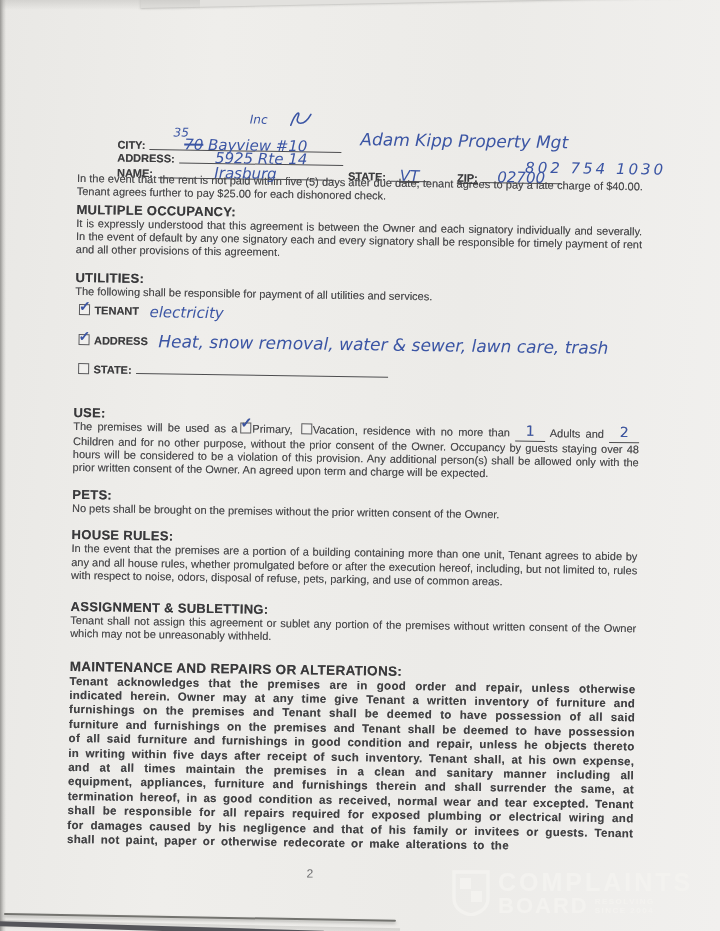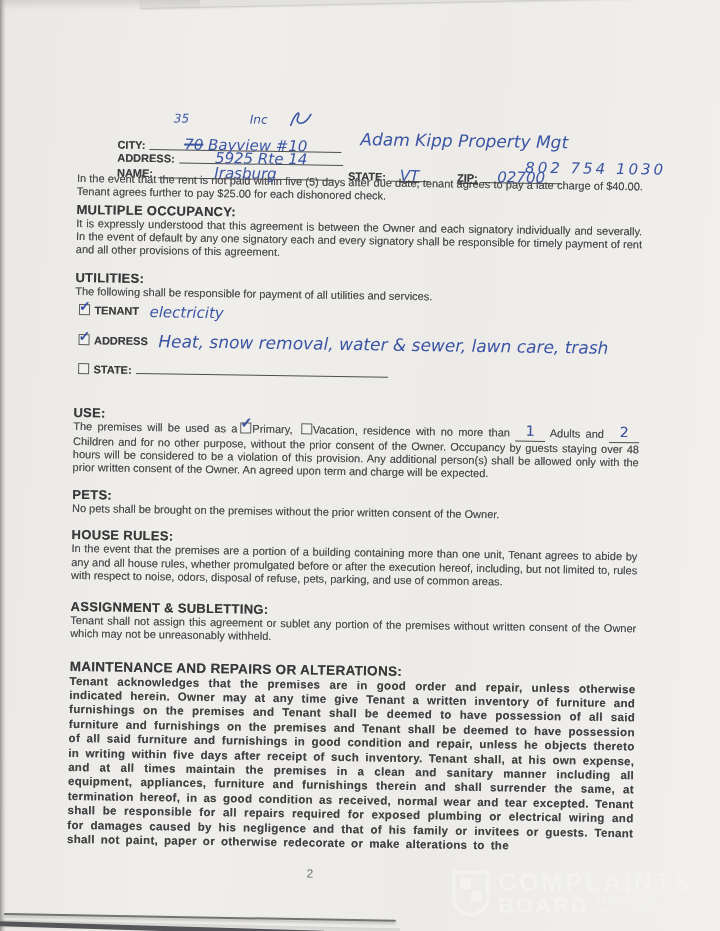--- a/index.html
+++ b/index.html
@@ -90,21 +90,21 @@
 
 <div class="page">
 
   <div class="edge-top-band"></div>
   <div class="edge-top-left"></div>
   <div class="edge-left"></div>
 
   <div class="content">
 
     <div class="form-block">
-      <span class="ann hw hw-sm" style="left:96px; top:2px;">35</span>
+      <span class="ann hw hw-sm" style="left:96px; top:16px;">35</span>
       <span class="ann hw hw-sm" style="left:172px; top:2px;">Inc</span>
       <svg class="ann scribble" width="26" height="20" viewBox="0 0 26 20">
         <path d="M3 16 C8 2, 13 1, 10 8 S16 18, 23 5" fill="none" stroke="#3b55a4" stroke-width="1.6" stroke-linecap="round"></path>
       </svg>
 
       <div class="form-row row-name">
         <span class="lbl">CITY:</span>
         <span class="ul" style="width:192px;"><span class="hw hw-md"><span class="struck">70</span> <span>Bayview #10</span></span></span>
         <span class="hw hw-lg manager">Adam Kipp Property Mgt</span>
       </div>

